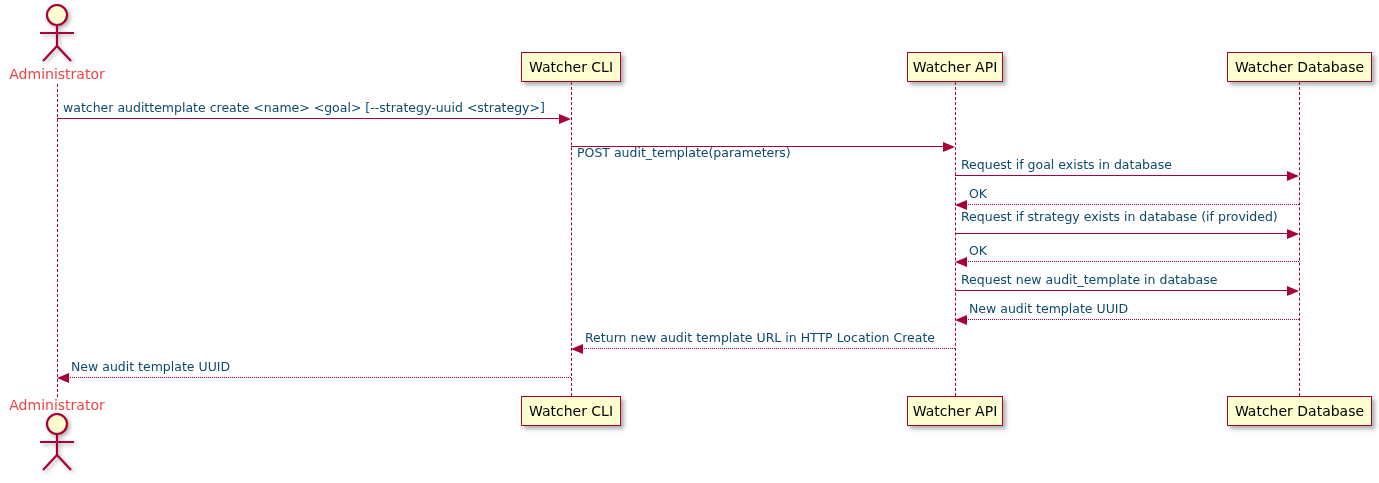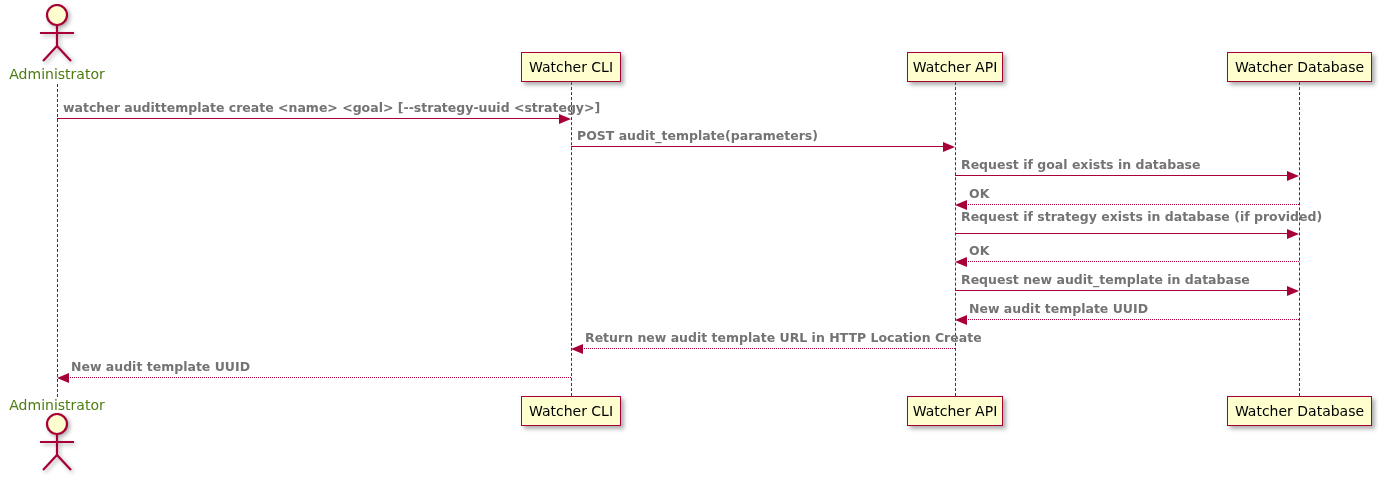--- a/index.html
+++ b/index.html
@@ -41,37 +41,36 @@
   .ll-admin { left: 57px;  top: 84px; height: 313px; }
   .ll-cli   { left: 571px; top: 82px; height: 314px; }
   .ll-api   { left: 955px; top: 82px; height: 314px; }
   .ll-db    { left: 1299px; top: 82px; height: 314px; }
   
   .actor-label {
     position: absolute;
     width: 110px;
     text-align: center;
     font-size: 14px;
-    color: #4d7c0f;
+    color: #ef4444;
     white-space: nowrap;
   }
   .actor-label-top { left: 2px; top: 66px; }
   .actor-label-bot { left: 2px; top: 397px; }
   .actor-figure { position: absolute; filter: drop-shadow(2.5px 2.5px 2px rgba(120,120,120,0.6)); }
   .actor-figure-top { left: 39px; top: 4px; }
   .actor-figure-bot { left: 39px; top: 413px; }
   
   .msg-label {
     position: absolute;
     font-size: 12.5px;
-    color: #737373;
+    color: #0c4a6e;
     white-space: nowrap;
     height: 16px;
     line-height: 16px;
-    font-weight: bold;
   }
   .msg-line { position: absolute; height: 0; }
   .msg-line.solid  { border-top: 1px solid #A80036; }
   .msg-line.dashed { border-top: 1px dotted #A80036; }
   .arrowhead { position: absolute; width: 0; height: 0; }
   .arrowhead.right {
     border-top: 5px solid transparent;
     border-bottom: 5px solid transparent;
     border-left: 12px solid #A80036;
   }
@@ -114,21 +113,21 @@
   <div class="pbox pbox-db-top">Watcher Database</div>
 
   <div class="pbox pbox-cli-bot">Watcher CLI</div>
   <div class="pbox pbox-api-bot">Watcher API</div>
   <div class="pbox pbox-db-bot">Watcher Database</div>
 
   <div id="messages">
       <div class="msg-label" style="left: 63px; top: 100px;">watcher audittemplate create &lt;name&gt; &lt;goal&gt; [--strategy-uuid &lt;strategy&gt;]</div>
       <div class="msg-line solid" style="left: 57px; top: 118px; width: 504px;"></div>
       <div class="arrowhead right" style="left: 559px; top: 114px;"></div>
-      <div class="msg-label" style="left: 577px; top: 128px;">POST audit_template(parameters)</div>
+      <div class="msg-label" style="left: 577px; top: 145px;">POST audit_template(parameters)</div>
       <div class="msg-line solid" style="left: 571px; top: 146px; width: 374px;"></div>
       <div class="arrowhead right" style="left: 943px; top: 142px;"></div>
       <div class="msg-label" style="left: 961px; top: 157px;">Request if goal exists in database</div>
       <div class="msg-line solid" style="left: 955px; top: 175px; width: 334px;"></div>
       <div class="arrowhead right" style="left: 1287px; top: 171px;"></div>
       <div class="msg-label" style="left: 969px; top: 186px;">OK</div>
       <div class="msg-line dashed" style="left: 965px; top: 204px; width: 334px;"></div>
       <div class="arrowhead left" style="left: 955px; top: 200px;"></div>
       <div class="msg-label" style="left: 961px; top: 209px;">Request if strategy exists in database (if provided)</div>
       <div class="msg-line solid" style="left: 955px; top: 233px; width: 334px;"></div>

